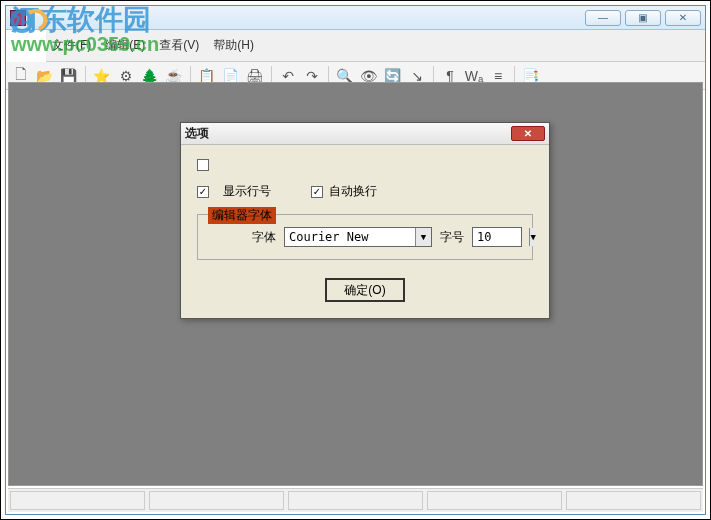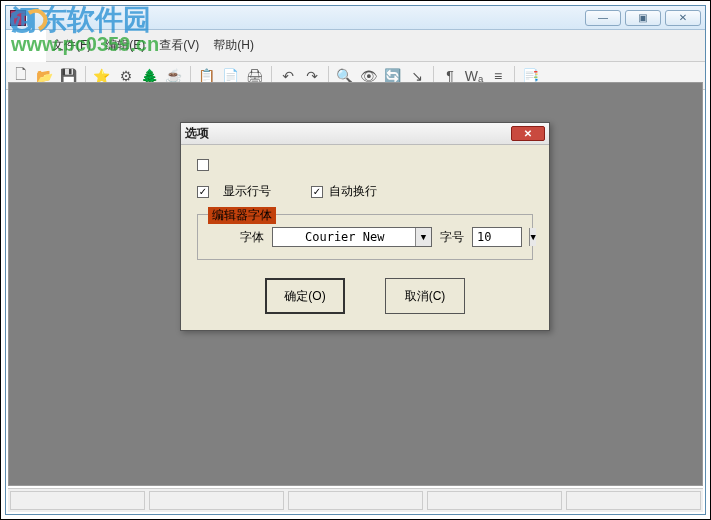--- a/index.html
+++ b/index.html
@@ -38,25 +38,25 @@
 .chk-label { color: #000; }
 .row2 { display: flex; gap: 40px; margin-bottom: 14px; }
 
 .fieldset { border: 1px solid #aaa; padding: 12px 10px; position: relative; margin-bottom: 18px; }
 .fieldset .legend { position: absolute; top: -8px; left: 10px; background: #c2410c; padding: 0 4px; font-size: 12px; }
 .field-row { display: flex; align-items: center; gap: 8px; justify-content: flex-end; }
 .field-row .lbl { white-space: nowrap; }
 .combo { display: flex; align-items: center; border: 1px solid #666; background: #fff; height: 20px; font-family: monospace; }
 .combo .combo-value { flex: 1; padding: 0 4px; }
 .combo .combo-arrow { width: 16px; height: 100%; border-left: 1px solid #888; background: #e8e8e8; display: flex; align-items: center; justify-content: center; font-size: 9px; cursor: pointer; }
-.font-combo { width: 160px; padding-left: 28px; }
+.font-combo { width: 148px; }
 .size-combo { width: 50px; gap: 34px; }
 
 .btn-row { display: flex; justify-content: center; gap: 40px; }
-.dlg-btn { min-width: 80px; height: 36px; background: #ece9d8; border: 1px solid #555; cursor: pointer; display: flex; align-items: center; justify-content: center; font-size: 12px; }
+.dlg-btn { min-width: 80px; height: 24px; background: #ece9d8; border: 1px solid #555; cursor: pointer; display: flex; align-items: center; justify-content: center; font-size: 12px; }
 .dlg-btn.default { border: 2px solid #333; }
 
 .watermark { position: absolute; top: 4px; left: 10px; font-size: 28px; font-weight: bold; color: #2a91d4; opacity: 0.78; pointer-events: none; z-index: 50; line-height: 1.05; }
 .watermark .wm-url { font-size: 20px; color: #2fa83a; display: block; }
 .watermark svg { position: absolute; left: -2px; top: -2px; }
 </style>
 </head>
 <body>
 
 <div class="outer-border">
@@ -148,21 +148,20 @@
             <span class="lbl">字号</span>
             <div class="combo size-combo">
               <span class="combo-value">10</span>
               <span class="combo-arrow">▼</span>
             </div>
           </div>
         </div>
 
         <div class="btn-row">
           <div class="dlg-btn default">确定(O)</div>
-          <div class="dlg-btn">取消(C)</div>
         </div>
       </div>
     </div>
 
   </div>
 
   <div class="watermark">
     <svg width="40" height="40" viewBox="0 0 40 40">
       <circle cx="13" cy="18" r="10" fill="none" stroke="#2a91d4" stroke-width="4"></circle>
       <path d="M20 10 Q30 4 36 14 Q38 22 30 26" fill="none" stroke="#f6a623" stroke-width="4"></path>

